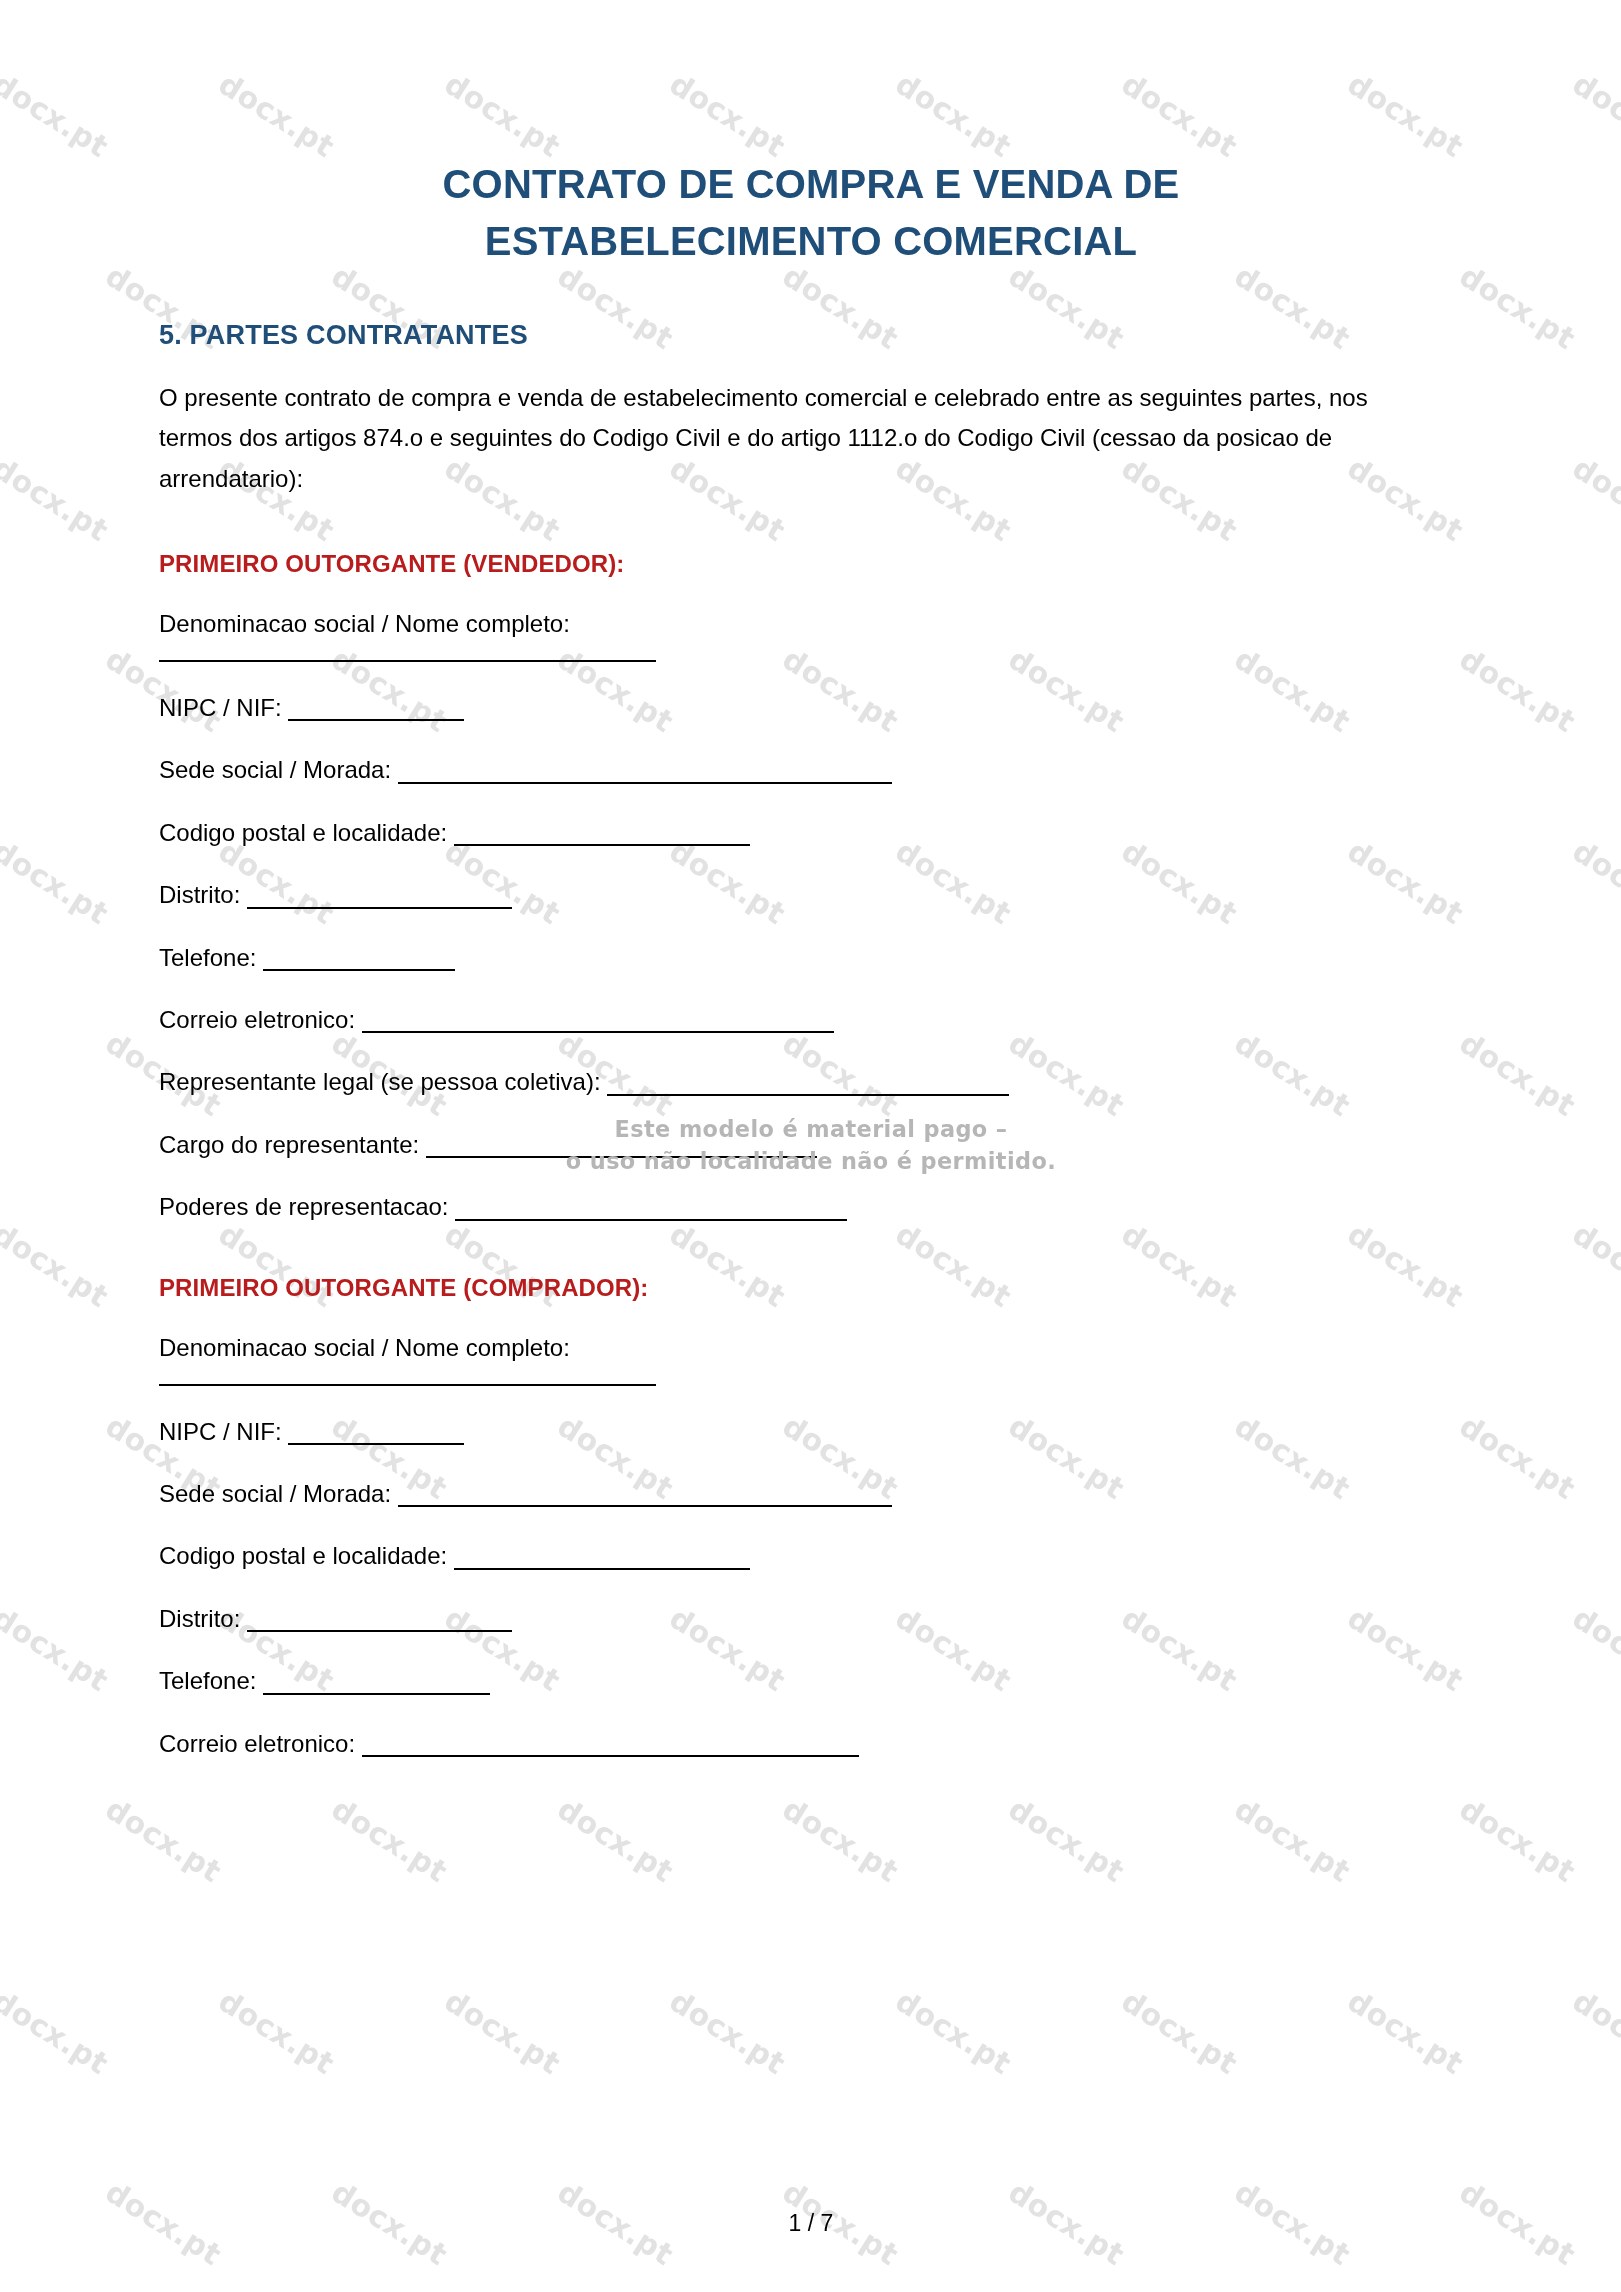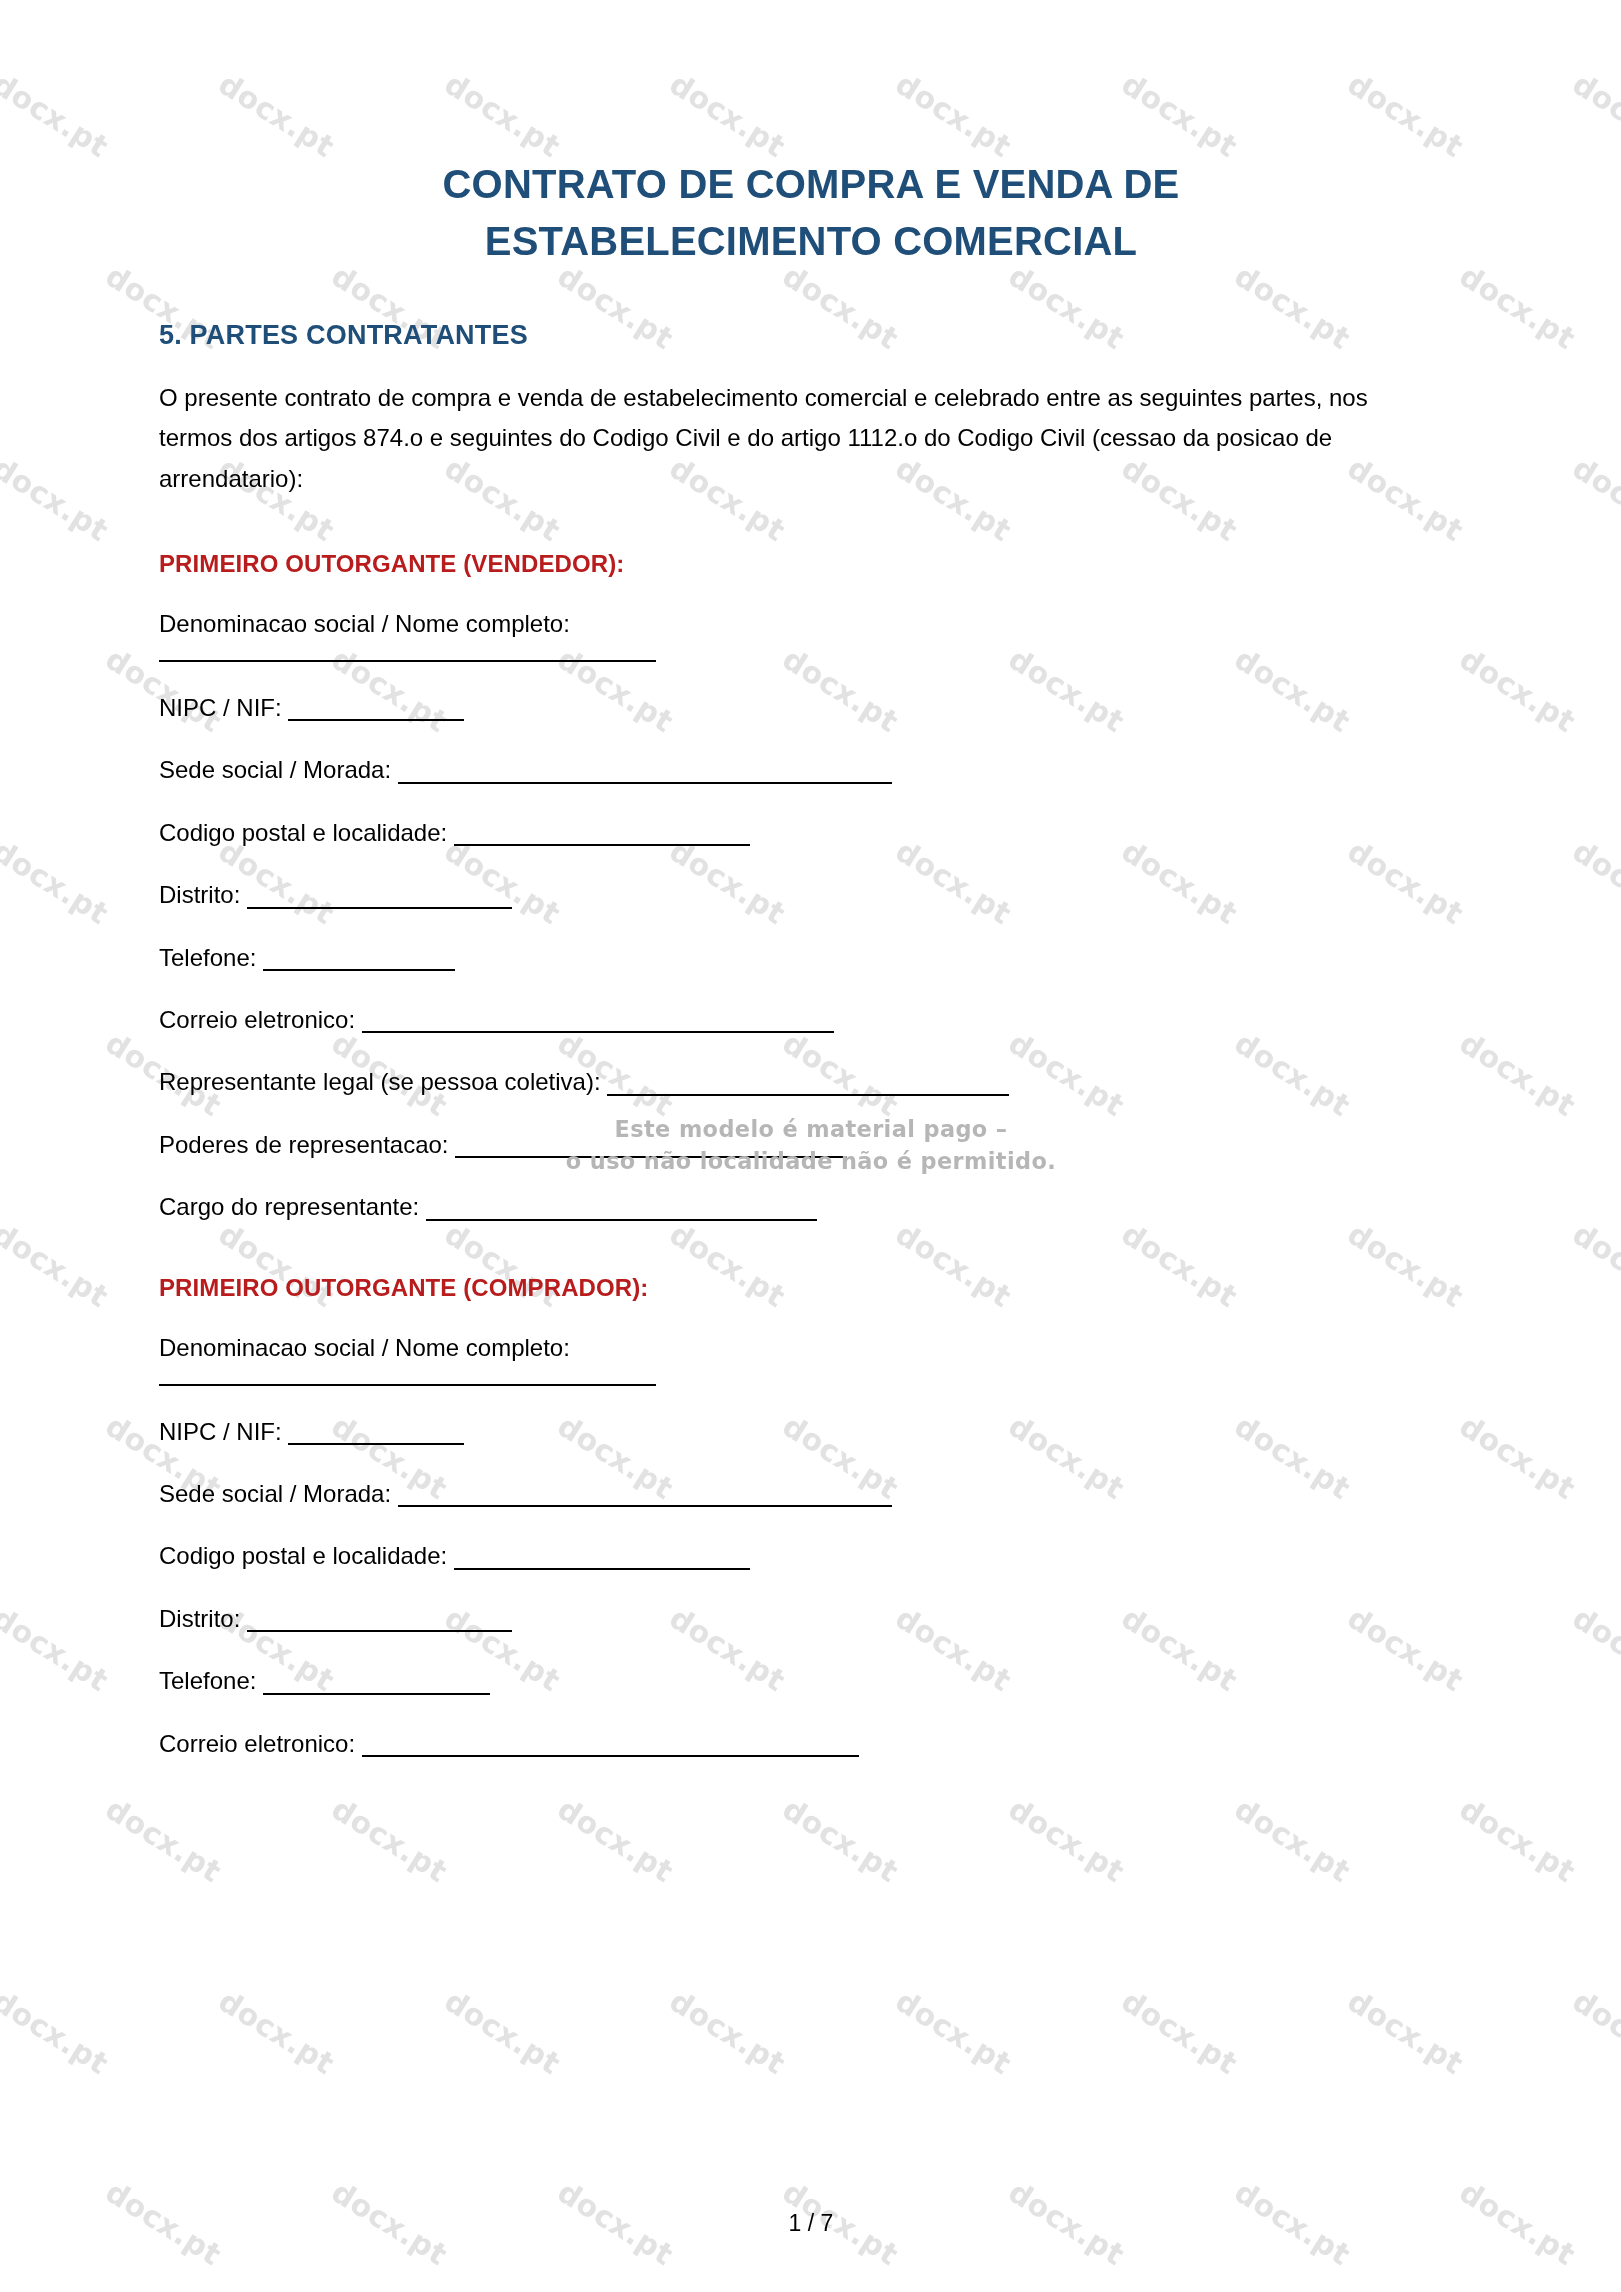--- a/index.html
+++ b/index.html
@@ -295,25 +295,25 @@
 
     <div class="field">
       <span class="lbl">Correio eletronico: </span><span class="rule w-email"></span>
     </div>
 
     <div class="field">
       <span class="lbl">Representante legal (se pessoa coletiva): </span><span class="rule w-rep"></span>
     </div>
 
     <div class="field">
+      <span class="lbl">Cargo do representante: </span><span class="rule w-cargo"></span>
+    </div>
+
+    <div class="field">
       <span class="lbl">Poderes de representacao: </span><span class="rule w-pod"></span>
-    </div>
-
-    <div class="field">
-      <span class="lbl">Cargo do representante: </span><span class="rule w-cargo"></span>
     </div>
 
     <h3 class="party-heading">PRIMEIRO OUTORGANTE (COMPRADOR):</h3>
 
     <div class="field">
       <span class="lbl">Denominacao social / Nome completo:</span>
       <span class="rule-block w-name"></span>
     </div>
 
     <div class="field">

